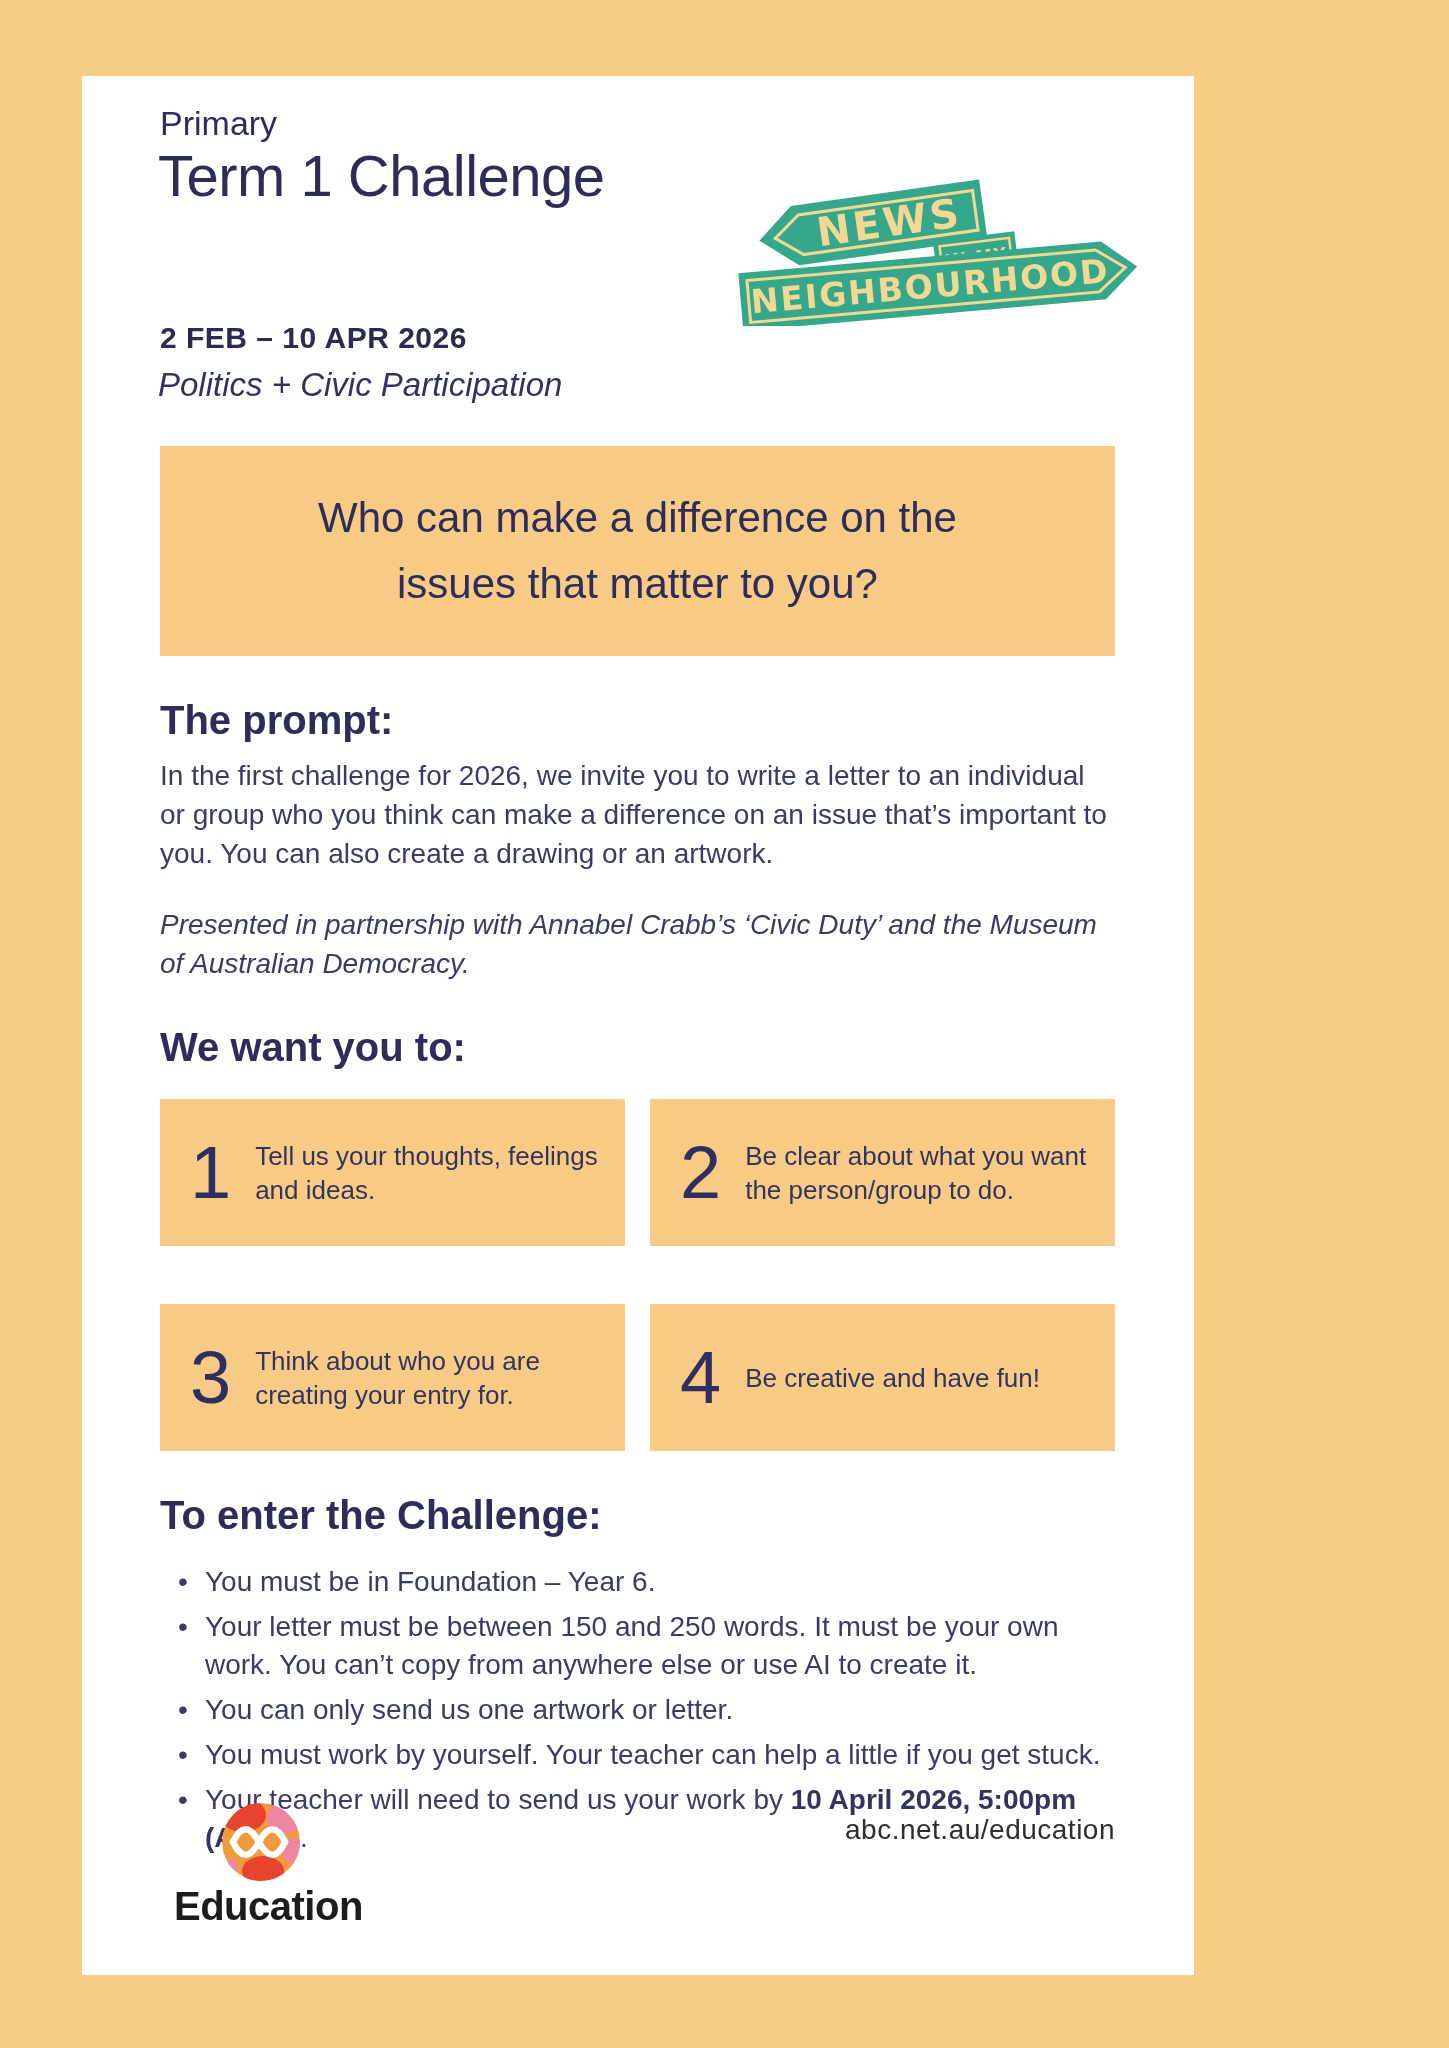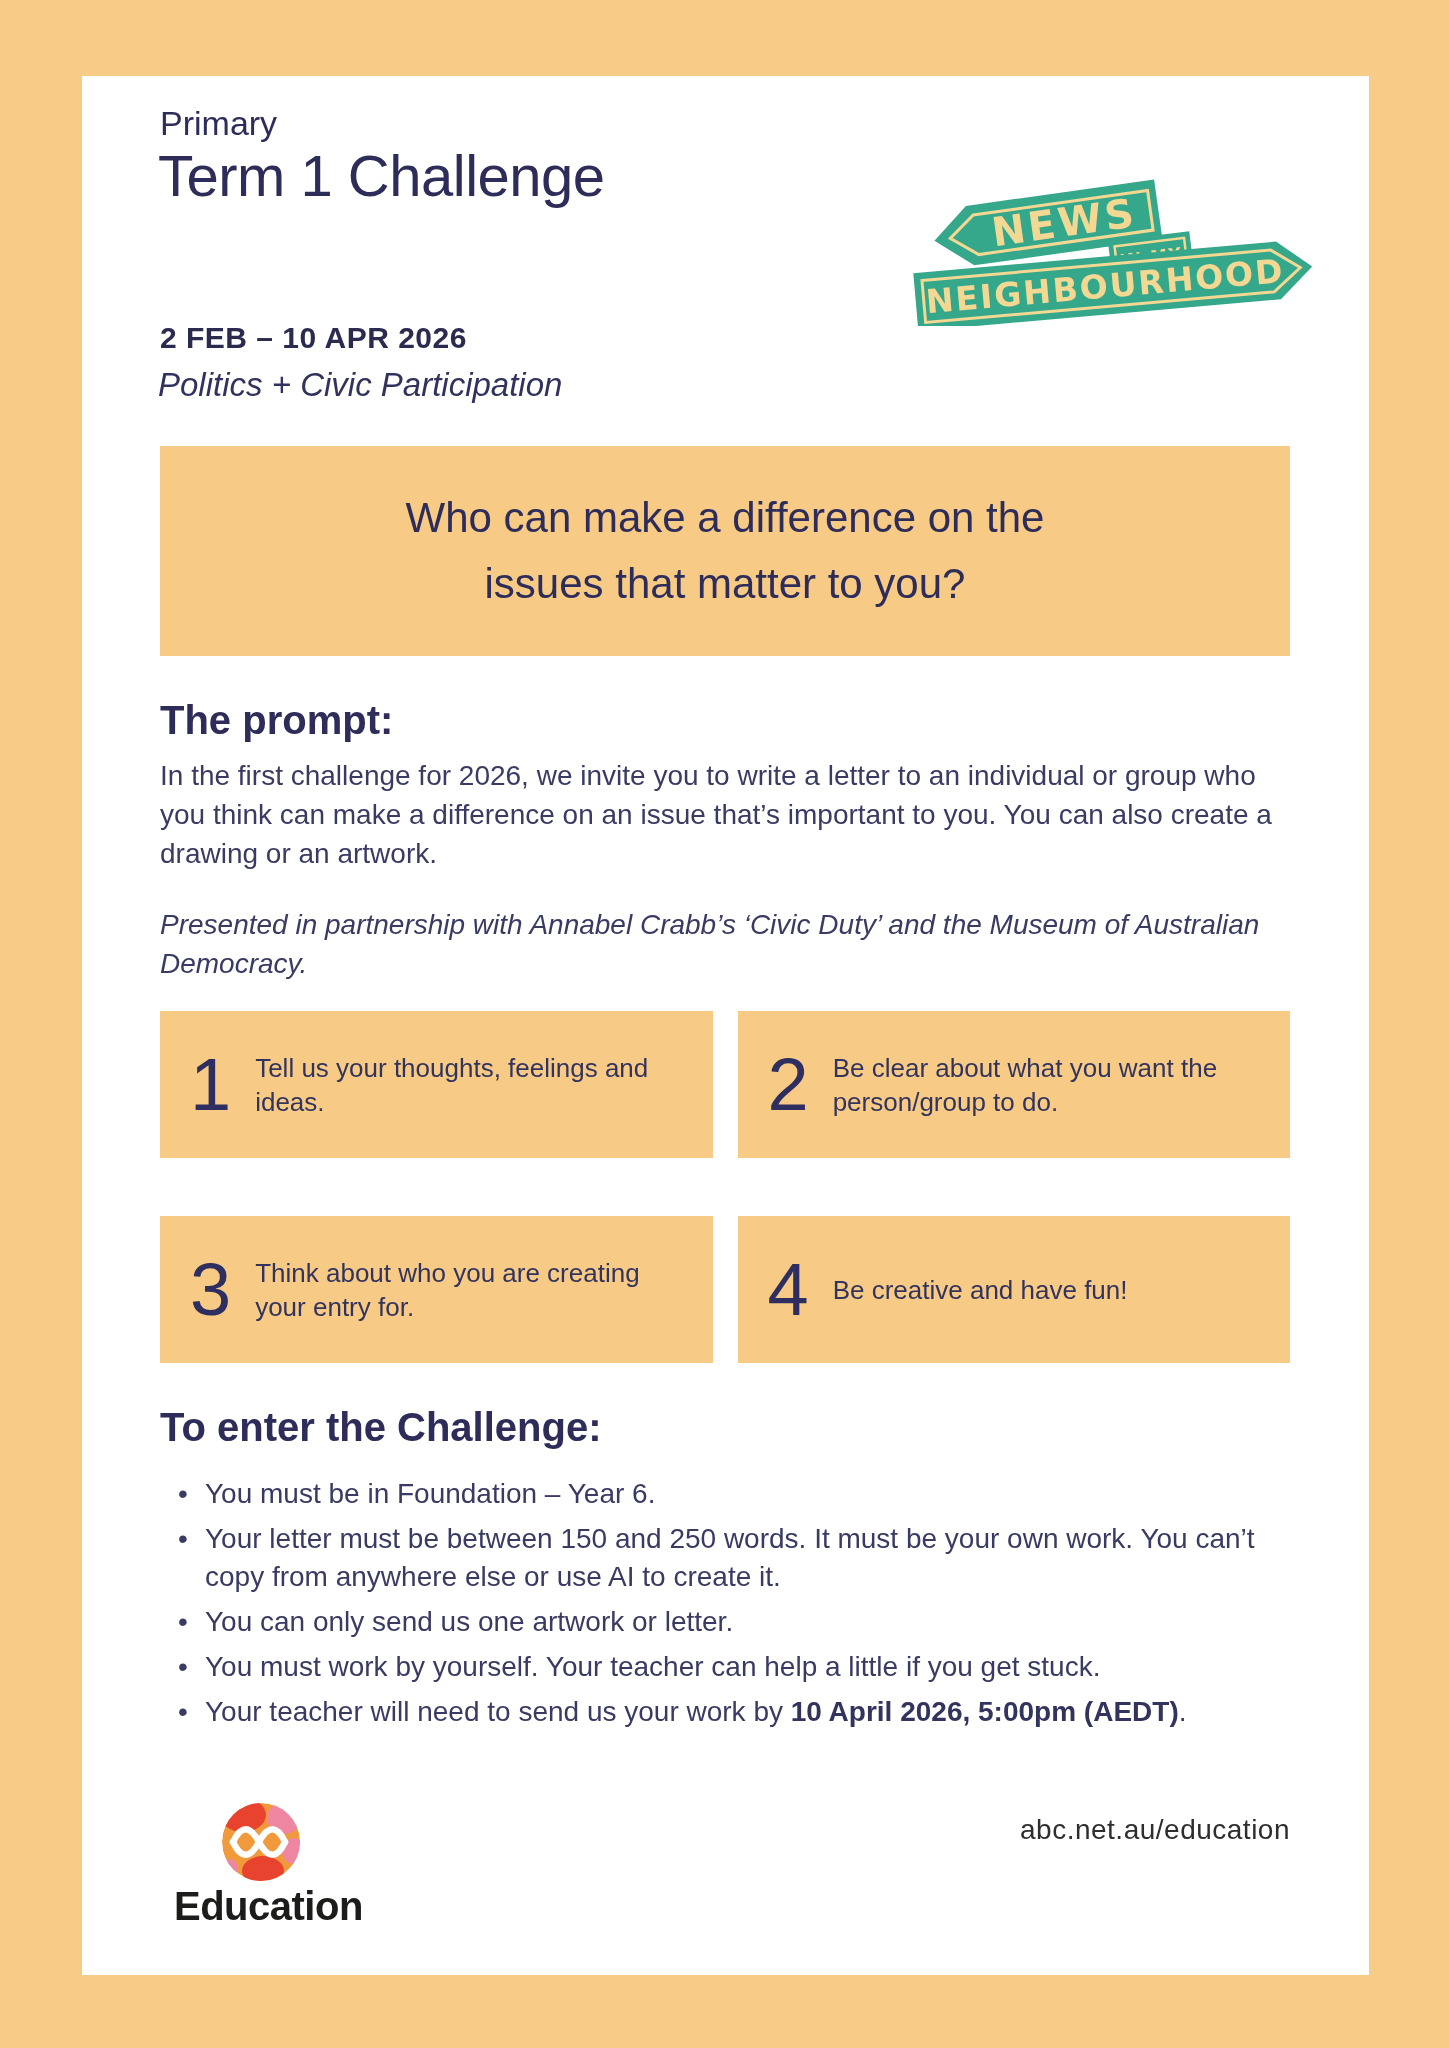--- a/index.html
+++ b/index.html
@@ -6,21 +6,21 @@
   body {
     width: 1449px; height: 2048px;
     background: #F7CC87;
     font-family: "Liberation Sans", sans-serif;
     position: relative;
     overflow: hidden;
   }
   .card {
     position: absolute;
     left: 82px; top: 76px;
-    width: 1287px; height: 1899px;
+    width: 1112px; height: 1899px;
     background: #ffffff;
     box-sizing: border-box;
   }
   
   .eyebrow {
     margin: 28px 79px 0 78px;
     font-size: 34px; line-height: 38px;
     font-weight: 500;
     color: #2E2D5A;
   }
@@ -191,20 +191,21 @@
   <div class="theme">Politics + Civic Participation</div>
 
   <div class="banner">
     <div class="banner-text">Who can make a difference on the issues that matter to you?</div>
   </div>
 
   <div class="h2">The prompt:</div>
   <p class="body-text">In the first challenge for 2026, we invite you to write a letter to an individual or group who you think can make a difference on an issue that’s important to you. You can also create a drawing or an artwork.</p>
   <p class="body-text partnership">Presented in partnership with Annabel Crabb’s ‘Civic Duty’ and the Museum of Australian Democracy.</p>
 
+  <div class="h2">We want you to:</div>
   <div class="want-grid">
     <div class="want-box">
       <div class="want-number">1</div>
       <div class="want-text">Tell us your thoughts, feelings and ideas.</div>
     </div>
     <div class="want-box">
       <div class="want-number">2</div>
       <div class="want-text">Be clear about what you want the person/group to do.</div>
     </div>
     <div class="want-box">

